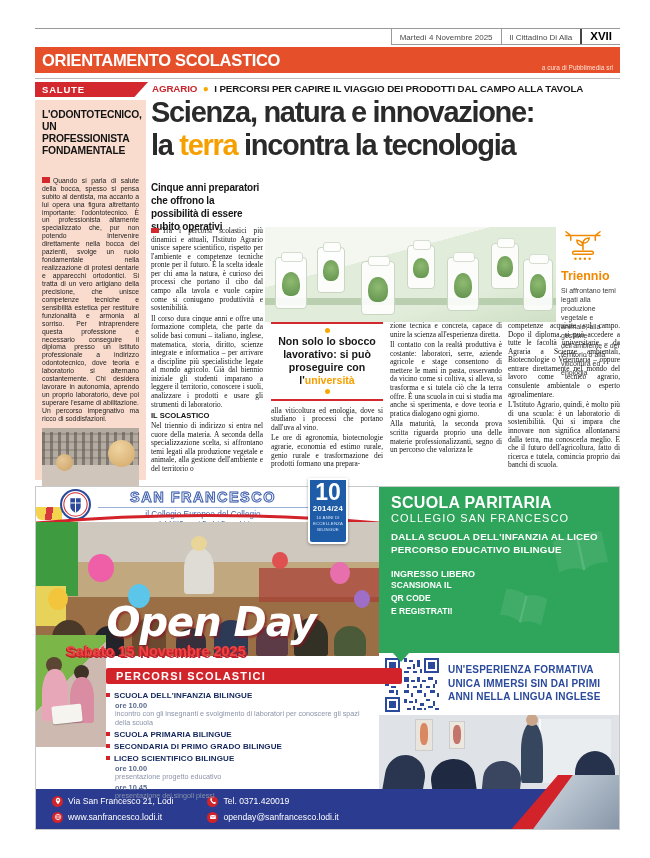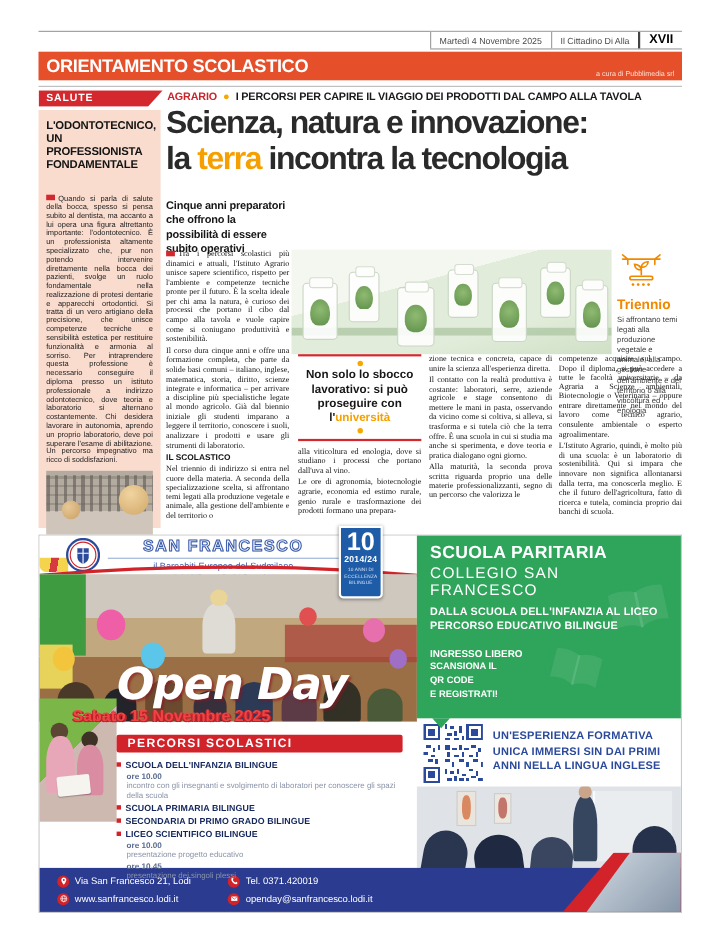--- a/index.html
+++ b/index.html
@@ -136,35 +136,35 @@
 
   #girls-photo{position:absolute;left:0;top:148px;width:70px;height:112px;overflow:hidden;
       background:linear-gradient(135deg,#7ab648 0 42%,#cdb9b0 42% 100%);z-index:2;}
   #girls-photo .g1{position:absolute;left:6px;top:34px;width:26px;height:52px;border-radius:45% 45% 10% 10%;background:#e8a7b8;}
   #girls-photo .g2{position:absolute;left:34px;top:42px;width:24px;height:46px;border-radius:45% 45% 10% 10%;background:#d98ca2;}
   #girls-photo .h1{position:absolute;left:10px;top:22px;width:16px;height:16px;border-radius:50%;background:#5a4632;}
   #girls-photo .h2{position:absolute;left:38px;top:30px;width:15px;height:15px;border-radius:50%;background:#3e3227;}
   #girls-photo .book{position:absolute;left:16px;top:70px;width:30px;height:18px;background:#f6f4ef;
       border-radius:2px;transform:rotate(-6deg);box-shadow:0 1px 1px rgba(0,0,0,.25);}
 
-  #percorsi-hdr{position:absolute;left:70px;top:181px;width:260px;height:16px;background:#D2232A;
+  #percorsi-hdr{position:absolute;left:70px;top:181px;width:296px;height:16px;background:#D2232A;
       color:#fff;font-size:11px;font-weight:800;letter-spacing:1.2px;line-height:16px;
       padding-left:10px;box-sizing:border-box;border-radius:2px;z-index:3;}
   #percorsi-list{position:absolute;left:70px;top:201px;width:268px;z-index:3;}
   .pi-label{font-size:8px;font-weight:800;color:#13265c;margin-top:3px;letter-spacing:.1px;}
   .pi-label::before{content:"";display:inline-block;width:4px;height:4px;background:#D2232A;
       margin-right:4px;vertical-align:1px;}
   .pi-time{font-size:7.4px;font-weight:700;color:#5a6b8f;margin:1px 0 0 9px;}
   .pi-desc{font-size:7.2px;color:#8a93a8;margin-left:9px;line-height:1.2;}
 
   #ad-right{position:absolute;left:343px;top:0;width:240px;height:302px;}
   #green-panel{position:relative;height:166px;background:#2FA45B;color:#fff;
       padding:7px 12px;box-sizing:border-box;overflow:hidden;}
   .gp-title{font-size:16px;font-weight:800;letter-spacing:.3px;}
-  .gp-sub{font-size:14px;font-weight:400;letter-spacing:1.1px;margin:0 0 6px;}
+  .gp-sub{font-size:11px;font-weight:400;letter-spacing:1.1px;margin:0 0 6px;}
   .gp-line{font-size:9.8px;font-weight:800;line-height:1.35;letter-spacing:.2px;}
   .gp-ingresso{margin-top:13px;font-size:9px;font-weight:800;}
   .gp-scan{font-size:8.5px;line-height:1.5;font-weight:700;}
   .book-decor{position:absolute;opacity:.8;}
   #green-arrow{position:absolute;left:14px;top:166px;width:0;height:0;
       border-left:8px solid transparent;border-right:8px solid transparent;border-top:9px solid #2FA45B;z-index:3;}
 
   #qr-row{position:absolute;left:6px;top:171px;display:flex;gap:9px;align-items:flex-start;}
   #exp-text{width:168px;font-size:10px;font-weight:800;color:#2b4a9b;line-height:1.35;
       letter-spacing:.2px;margin-top:5px;}
@@ -317,21 +317,21 @@
         <span id="crest">
           <svg width="31" height="31" viewBox="0 0 30 30">
             <circle cx="15" cy="15" r="14" fill="#fff" stroke="#2b4a9b" stroke-width="2"></circle>
             <circle cx="15" cy="15" r="11.3" fill="none" stroke="#d2232a" stroke-width="1"></circle>
             <path d="M10 9h10v8c0 4-5 6-5 6s-5-2-5-6z" fill="#2b4a9b"></path>
             <path d="M15 9v14M10 13.5h10" stroke="#fff" stroke-width="1"></path>
           </svg>
         </span>
         <div id="brand-text">
           <span class="brand-name">SAN FRANCESCO</span>
-          <span class="brand-sub">il Barnabiti Europeo del Sudmilano</span>
+          <span class="brand-sub">il Collegio Europeo del Collegio</span>
           <div class="brand-motto">dal 1605 con i Padri Barnabiti</div>
         </div>
         <span id="red-curve">
           <svg width="343" height="14" viewBox="0 0 343 14">
               <path d="M0 12 Q171 -3 343 12" stroke="#D2232A" stroke-width="3" fill="none"></path>
             </svg>
         </span>
       </div>
 
       <div id="openday-photo">

